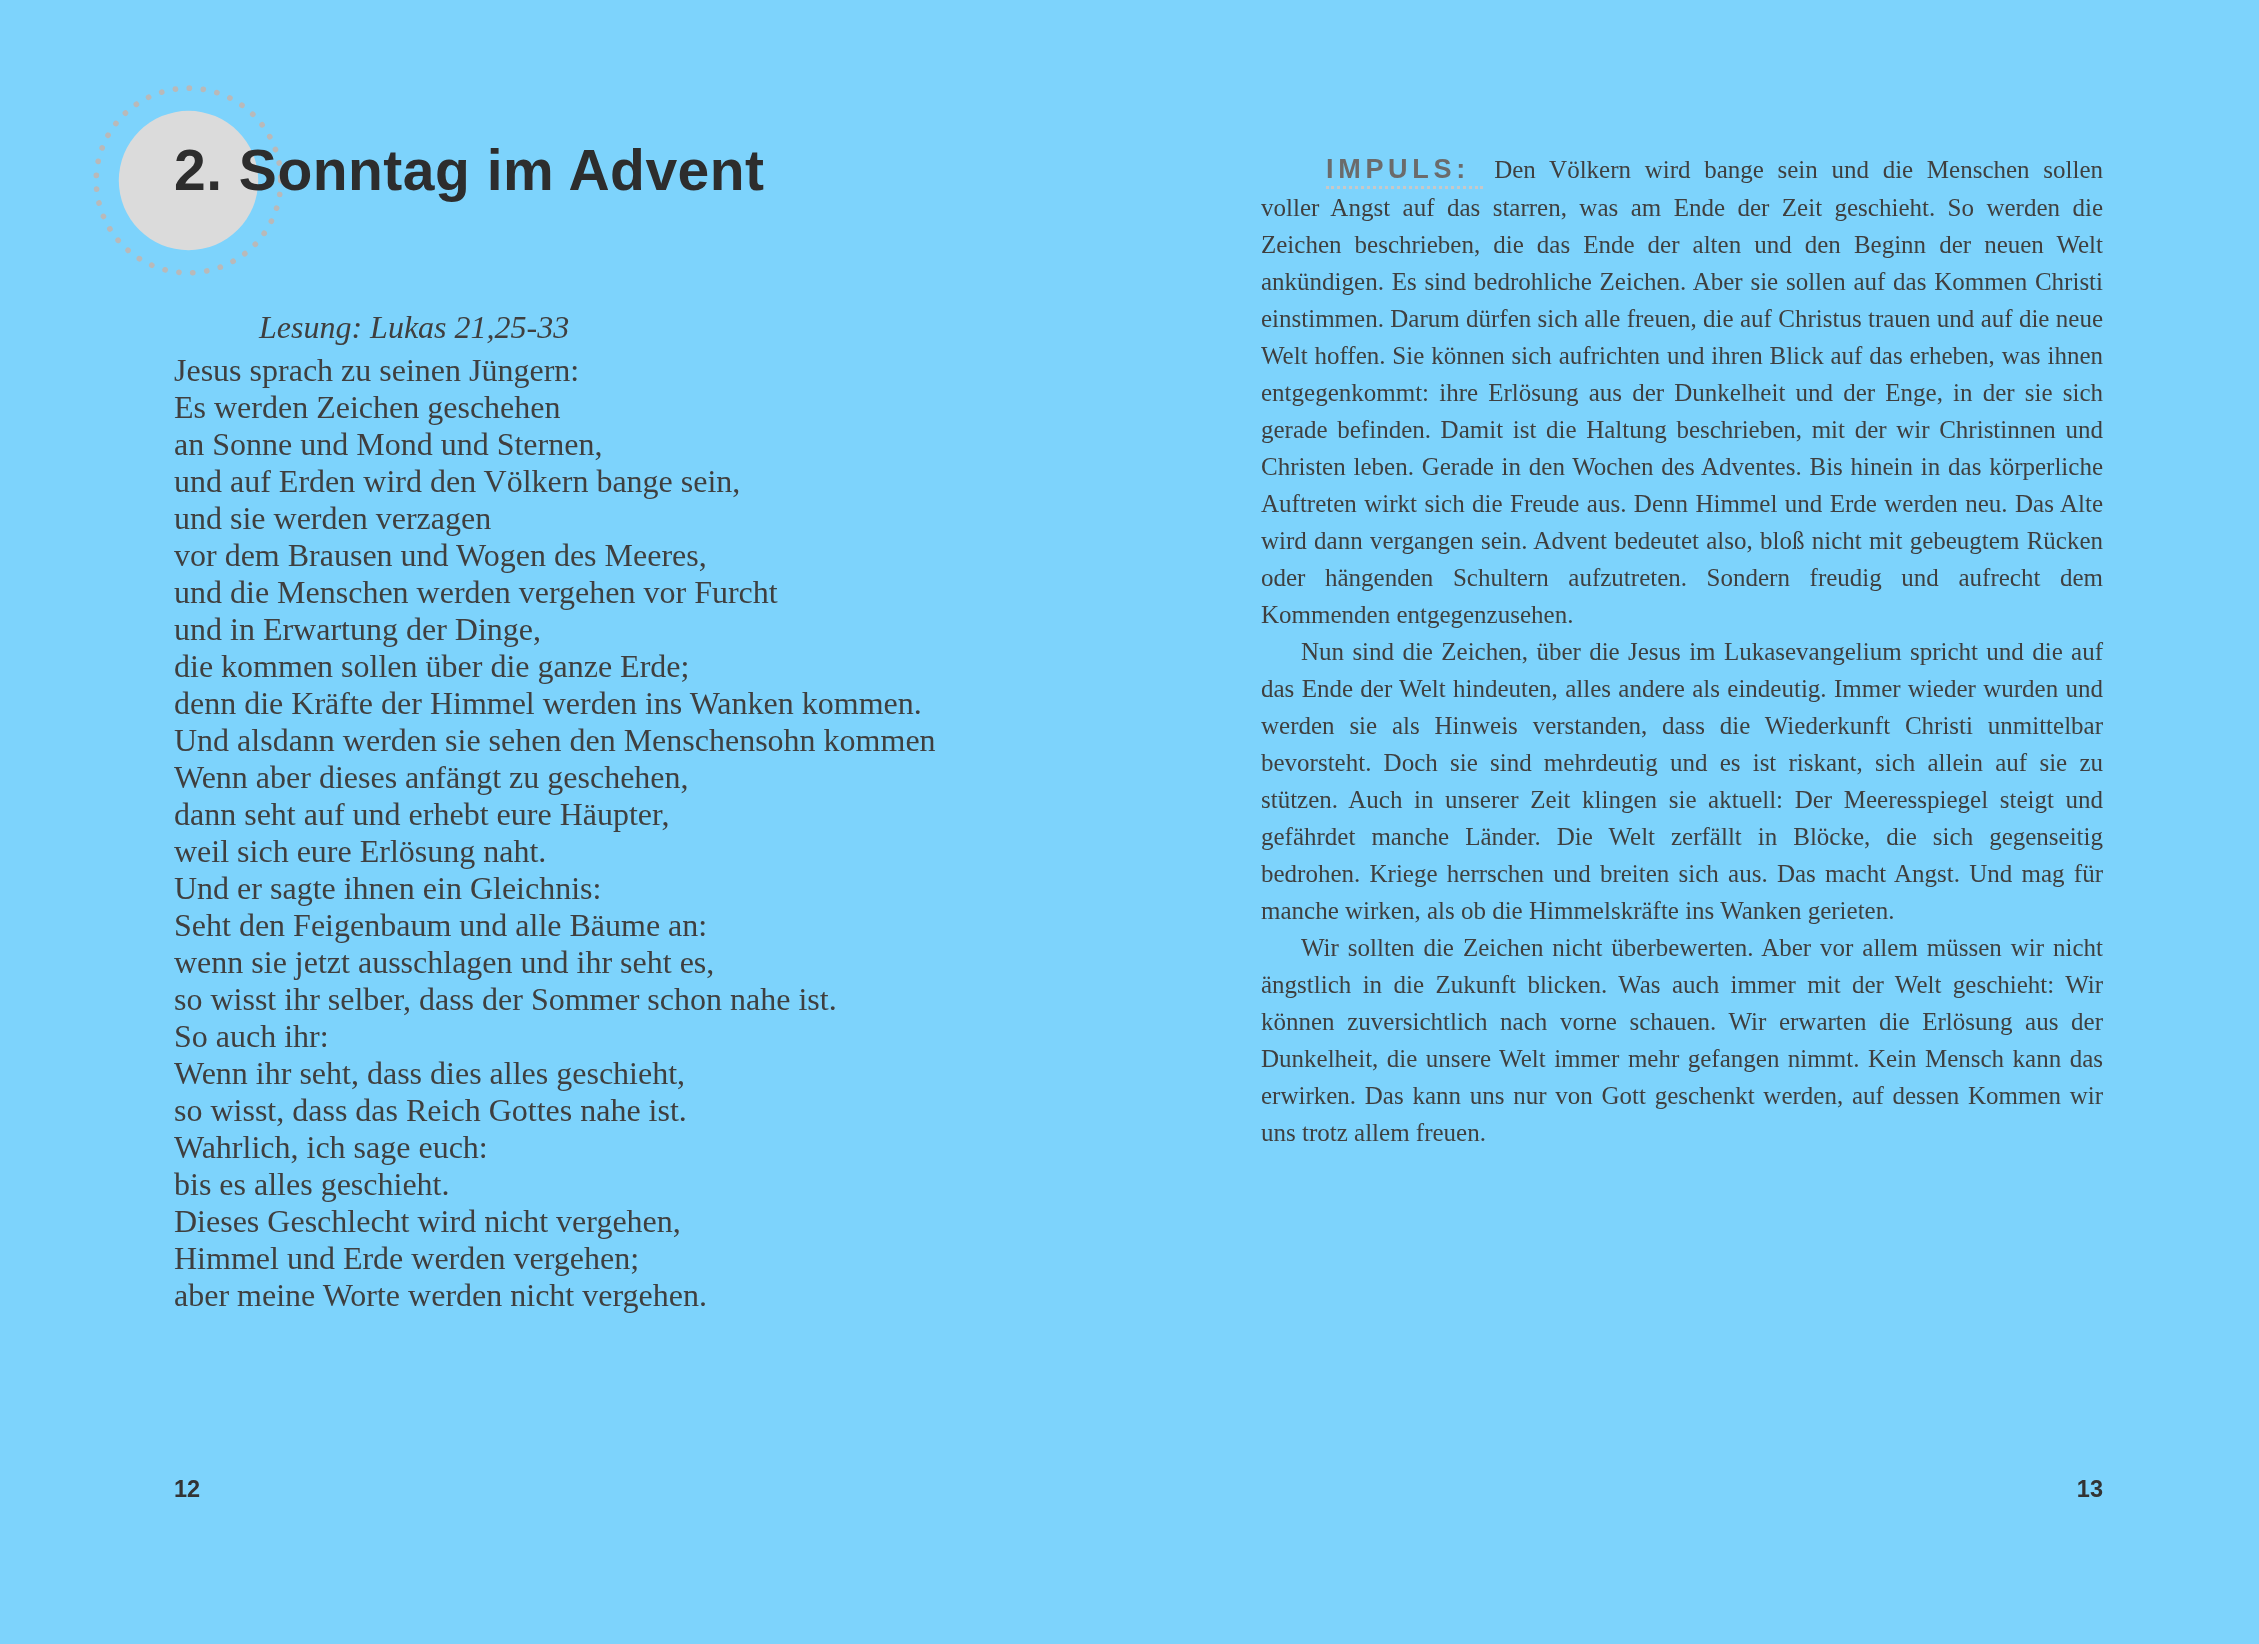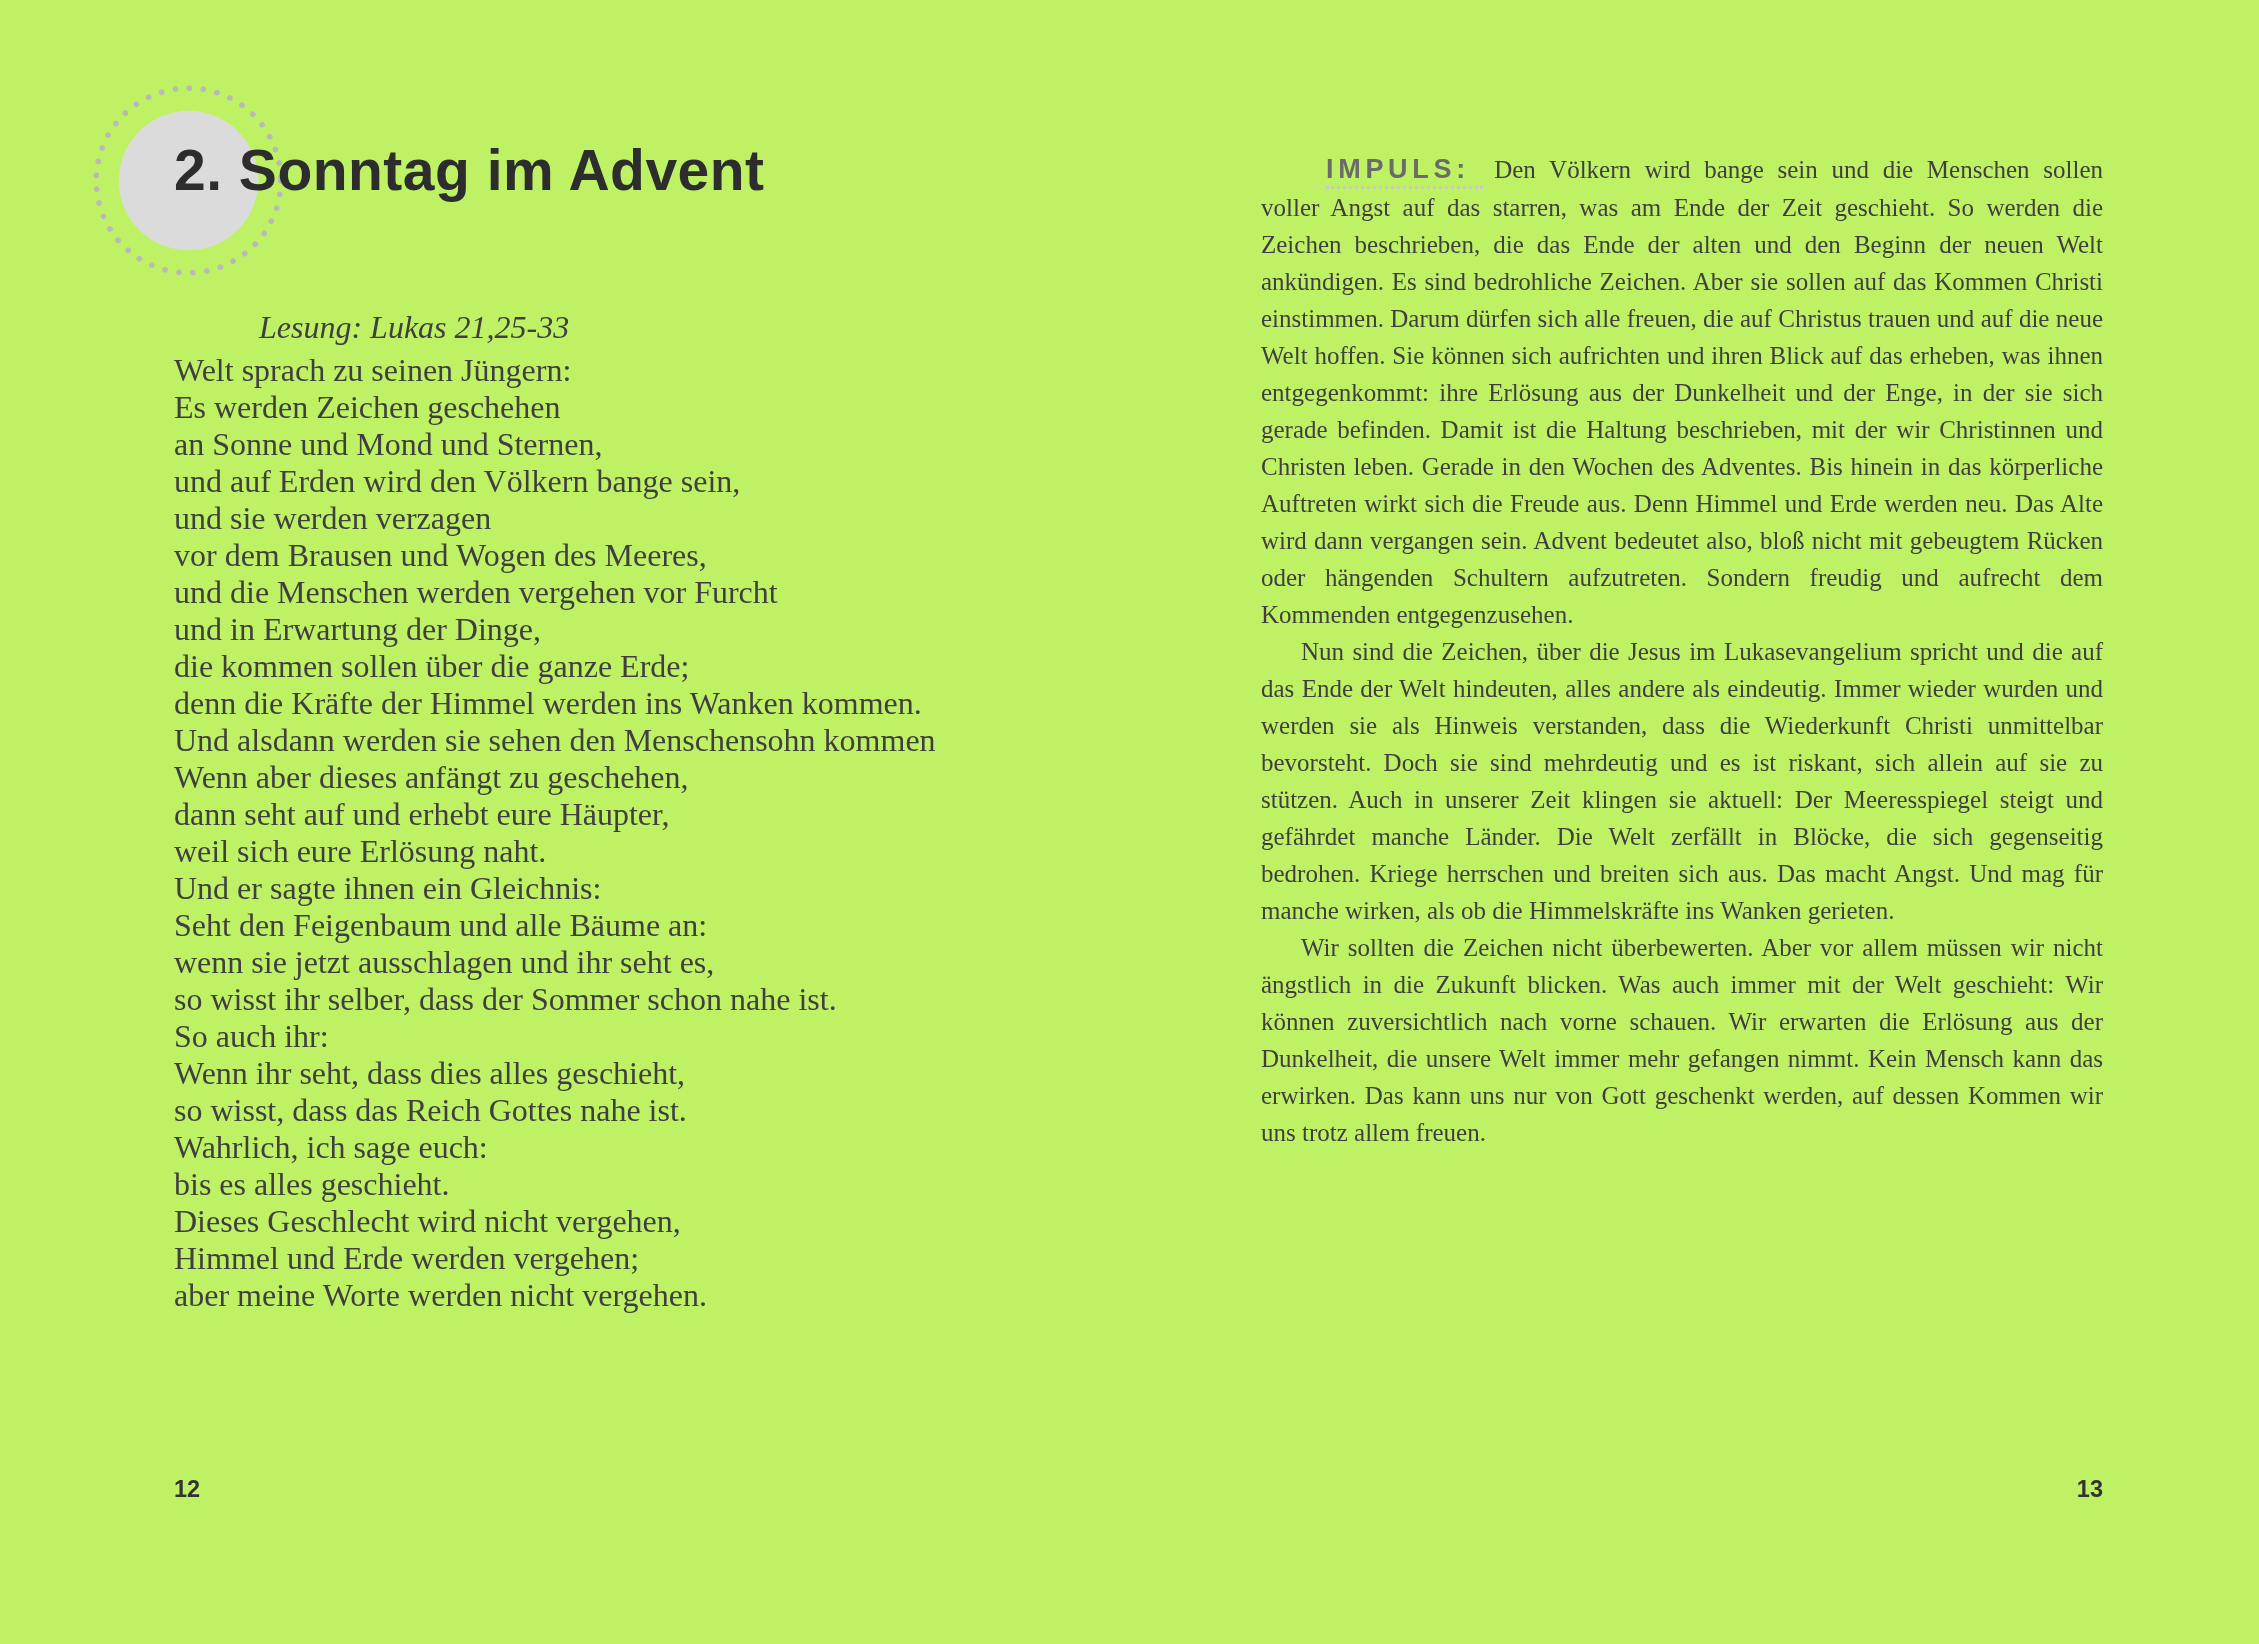--- a/index.html
+++ b/index.html
@@ -4,21 +4,21 @@
 <style>
   html, body {
     margin: 0;
     padding: 0;
     background: #ffffff;
   }
   .spread {
     position: relative;
     width: 2260px;
     height: 1644px;
-    background: #bef264;
+    background: #7dd3fc;
     font-family: "Liberation Serif", serif;
     color: #3f3f3f;
     overflow: hidden;
   }
 
   
   .deco-circle {
     position: absolute;
     left: 83px;
     top: 75px;
@@ -113,21 +113,21 @@
         <circle cx="112" cy="112" r="74" fill="#dbdbdb"></circle>
         <circle cx="112" cy="112" r="98" fill="none" stroke="#b9b9b9" stroke-width="6" stroke-linecap="round" stroke-dasharray="0.1 14.8"></circle>
       </svg>
     </div>
 
     <h1 class="chapter-heading">2. Sonntag im Advent</h1>
 
     <div class="reading-block">
       <p class="reading-caption">Lesung: Lukas 21,25-33</p>
       <div>
-          <div class="reading-line">Welt sprach zu seinen Jüngern:</div>
+          <div class="reading-line">Jesus sprach zu seinen Jüngern:</div>
           <div class="reading-line">Es werden Zeichen geschehen</div>
           <div class="reading-line">an Sonne und Mond und Sternen,</div>
           <div class="reading-line">und auf Erden wird den Völkern bange sein,</div>
           <div class="reading-line">und sie werden verzagen</div>
           <div class="reading-line">vor dem Brausen und Wogen des Meeres,</div>
           <div class="reading-line">und die Menschen werden vergehen vor Furcht</div>
           <div class="reading-line">und in Erwartung der Dinge,</div>
           <div class="reading-line">die kommen sollen über die ganze Erde;</div>
           <div class="reading-line">denn die Kräfte der Himmel werden ins Wanken kommen.</div>
           <div class="reading-line">Und alsdann werden sie sehen den Menschensohn kommen</div>

